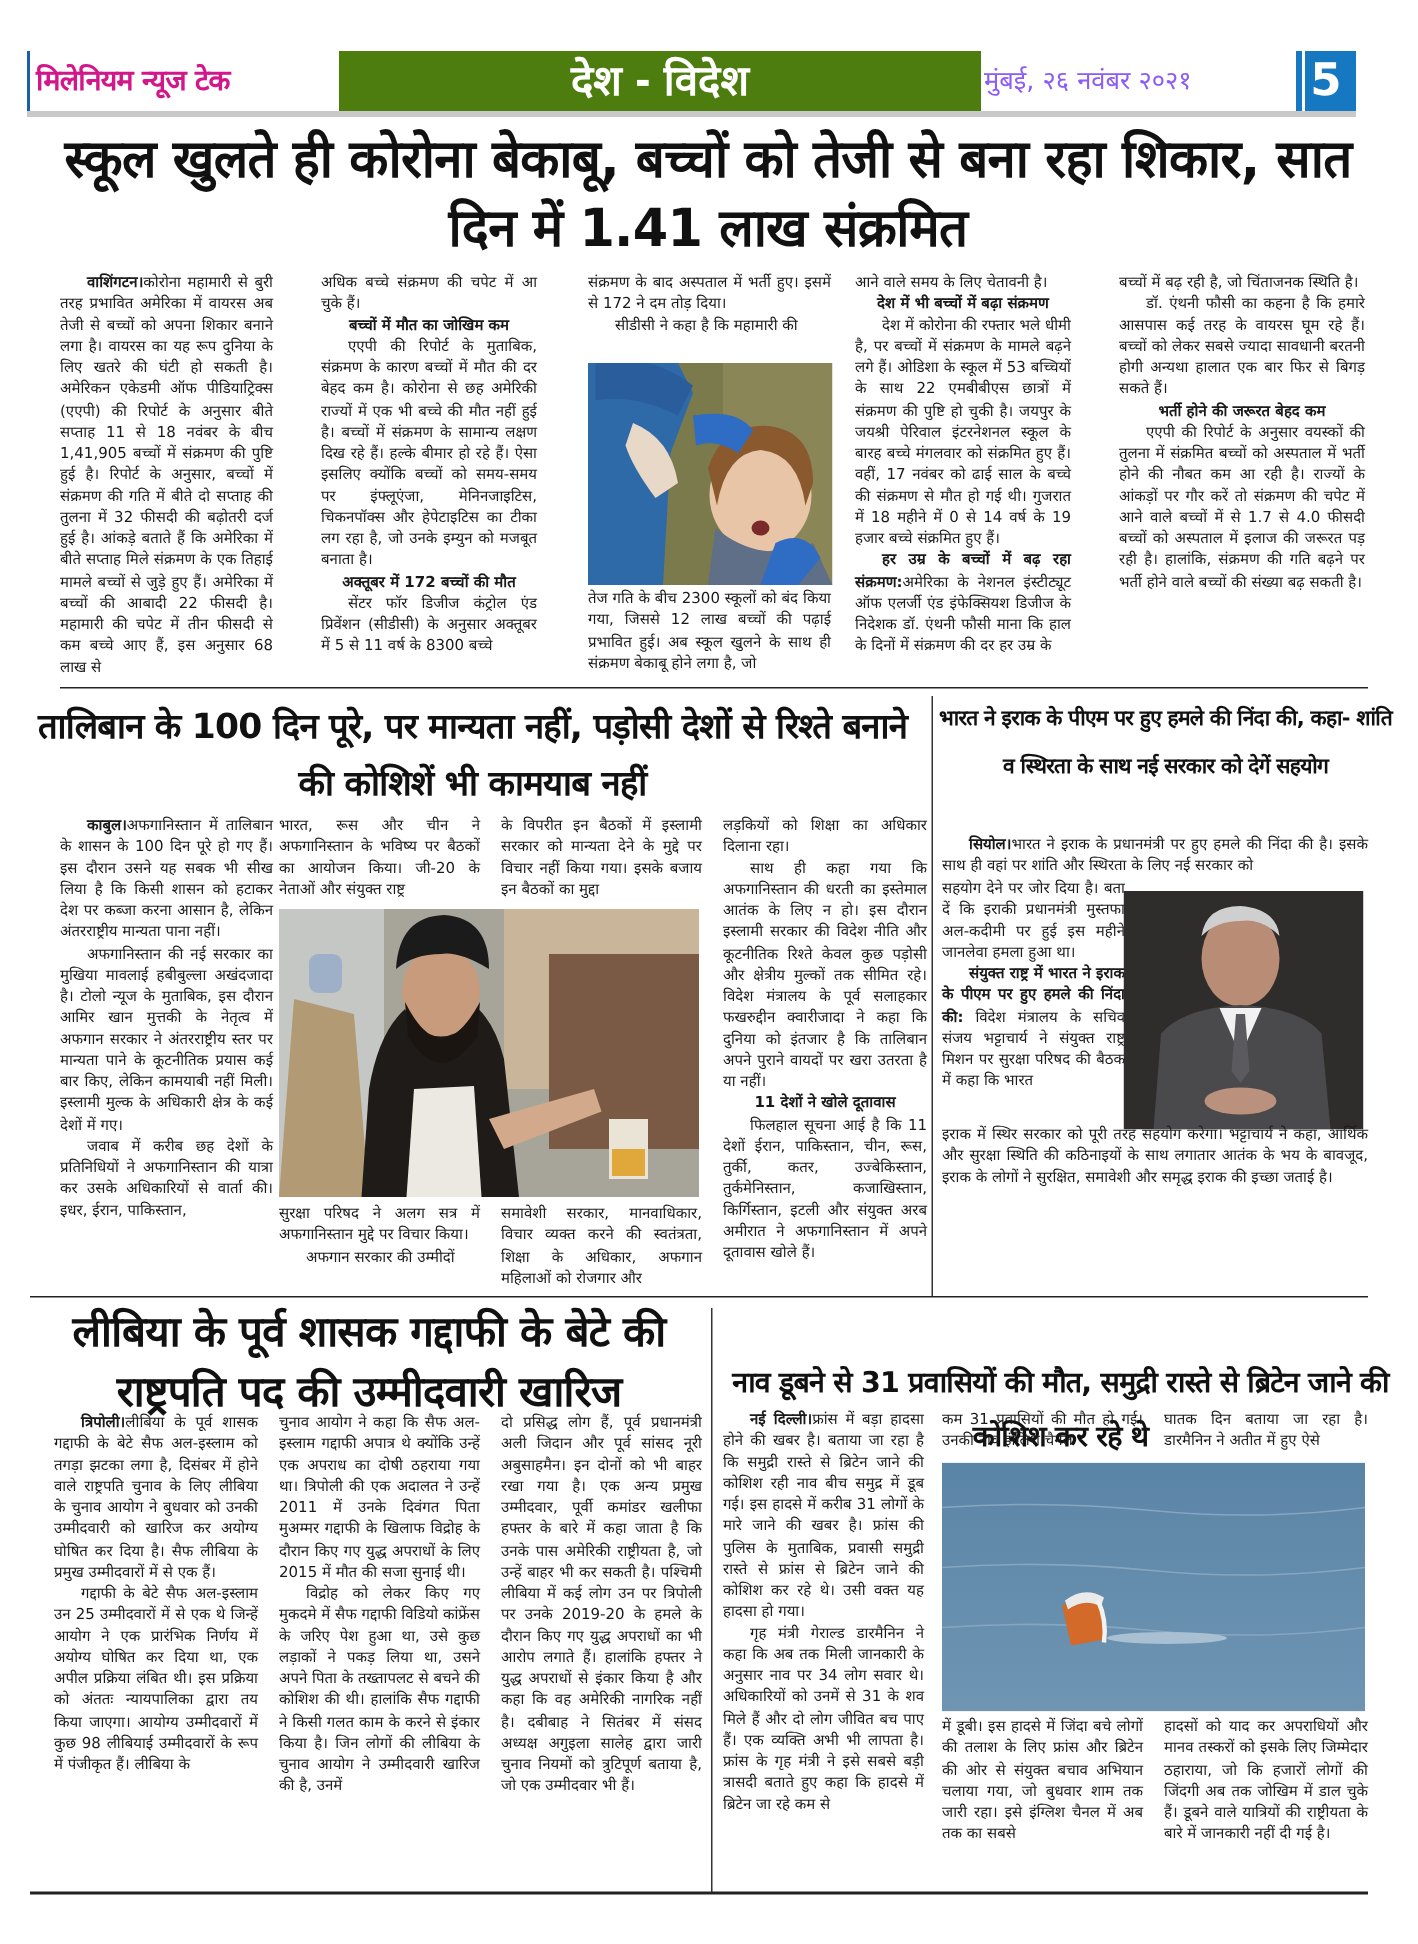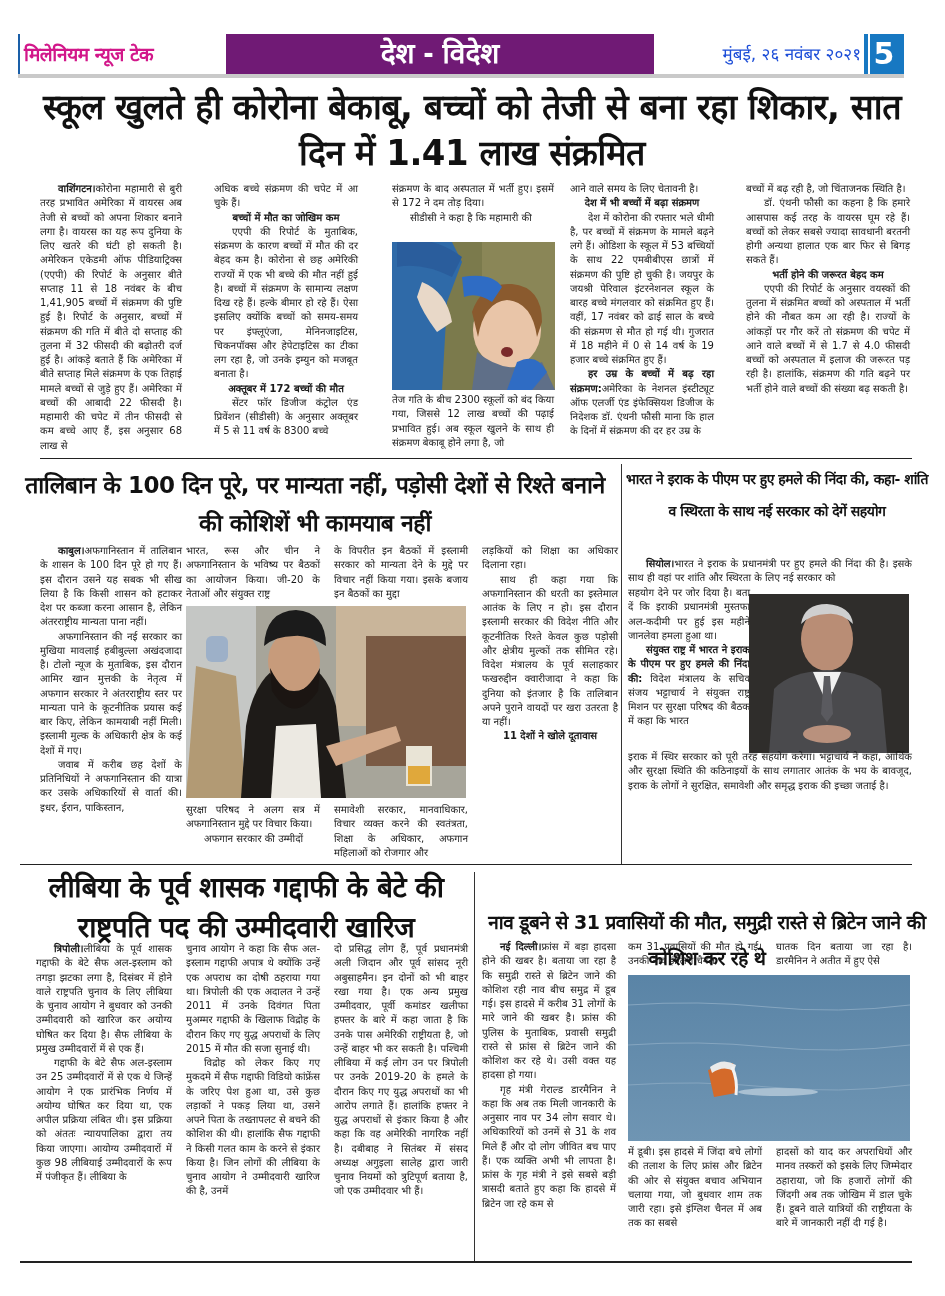--- a/index.html
+++ b/index.html
@@ -1,21 +1,21 @@
 <!DOCTYPE html>
 <html><head>
 <meta charset="utf-8">
 <style>
   html, body { margin:0; padding:0; background:#ffffff; }
   body { width:945px; height:1296px; position:relative; overflow:hidden; font-family:"DejaVu Sans", sans-serif; color:#111; }
   .abs { position:absolute; }
   .mast-left { left:18px; top:34px; width:100px; height:40px; border-left:2px solid #1a5fa8; }
   .brand { left:24px; top:34px; width:200px; height:40px; color:#d2178a; font-weight:bold; font-size:19px; line-height:40px; font-family:"DejaVu Sans", sans-serif; letter-spacing:-0.5px; }
-  .section { left:226px; top:34px; width:428px; height:40px; background:#701a75; color:#fff; font-weight:bold; font-size:28px; line-height:40px; text-align:center; font-family:"DejaVu Sans Condensed","DejaVu Sans", sans-serif; }
-  .dateline { left:656px; top:34px; width:205px; height:40px; font-size:17px; line-height:40px; text-align:right; color:#1d4ed8; }
+  .section { left:226px; top:34px; width:428px; height:40px; background:#4d7c0f; color:#fff; font-weight:bold; font-size:28px; line-height:40px; text-align:center; font-family:"DejaVu Sans Condensed","DejaVu Sans", sans-serif; }
+  .dateline { left:656px; top:34px; width:205px; height:40px; font-size:17px; line-height:40px; text-align:left; color:#8b5cf6; }
   .pagenum { left:864px; top:34px; width:40px; height:40px; background:#1778c2; color:#fff; font-weight:bold; font-size:30px; line-height:40px; text-align:center; }
   .pagenum::before { content:""; position:absolute; left:4px; top:0; width:2px; height:40px; background:#fff; }
   .mast-rule { left:18px; top:74px; width:886px; height:4px; background:#c9c9c9; }
   
   .hl { font-weight:bold; text-align:center; color:#111; font-family:"DejaVu Sans", sans-serif; letter-spacing:-0.5px; }
   .hl-main { left:20px; top:84px; width:904px; font-size:35px; line-height:46px; transform:scaleX(0.97); }
   .hl-2 { left:20px; top:466px; width:590px; font-size:23px; line-height:38px; }
   .hl-3 { left:622px; top:463px; width:310px; font-size:14px; line-height:32px; }
   .hl-4 { left:26px; top:868px; width:440px; font-size:28px; line-height:40px; }
   .hl-5 { left:482px; top:904px; width:450px; font-size:19px; line-height:36px; }
@@ -122,20 +122,21 @@
 <div class="abs col" style="left:334px;top:544px;width:134px;">
   <p class="noind">के विपरीत इन बैठकों में इस्लामी सरकार को मान्यता देने के मुद्दे पर विचार नहीं किया गया। इसके बजाय इन बैठकों का मुद्दा</p>
 </div>
 <div class="abs col" style="left:334px;top:803px;width:134px;">
   <p class="noind">समावेशी सरकार, मानवाधिकार, विचार व्यक्त करने की स्वतंत्रता, शिक्षा के अधिकार, अफगान महिलाओं को रोजगार और</p>
 </div>
 <div class="abs col" style="left:482px;top:544px;width:136px;">
   <p class="noind">लड़कियों को शिक्षा का अधिकार दिलाना रहा।</p>
   <p>साथ ही कहा गया कि अफगानिस्तान की धरती का इस्तेमाल आतंक के लिए न हो। इस दौरान इस्लामी सरकार की विदेश नीति और कूटनीतिक रिश्ते केवल कुछ पड़ोसी और क्षेत्रीय मुल्कों तक सीमित रहे। विदेश मंत्रालय के पूर्व सलाहकार फखरुद्दीन क्वारीजादा ने कहा कि दुनिया को इंतजार है कि तालिबान अपने पुराने वायदों पर खरा उतरता है या नहीं।</p>
   <p class="sub">11 देशों ने खोले दूतावास</p>
+  <p>फिलहाल सूचना आई है कि 11 देशों ईरान, पाकिस्तान, चीन, रूस, तुर्की, कतर, उज्बेकिस्तान, तुर्कमेनिस्तान, कजाखिस्तान, किर्गिस्तान, इटली और संयुक्त अरब अमीरात ने अफगानिस्तान में अपने दूतावास खोले हैं।</p>
 </div>
 
 <div class="abs rule-v" style="left:621px;top:464px;height:400px;"></div>
 
 <div class="abs hl hl-3">भारत ने इराक के पीएम पर हुए हमले की निंदा की, कहा- शांति व स्थिरता के साथ नई सरकार को देगें सहयोग</div>
 <div class="abs col" style="left:628px;top:557px;width:284px;">
   <p><b>सियोल।</b><span>भारत ने इराक के प्रधानमंत्री पर हुए हमले की निंदा की है। इसके साथ ही वहां पर शांति और स्थिरता के लिए नई सरकार को</span></p>
 </div>
 <div class="abs col" style="left:628px;top:586px;width:122px;">
   <p class="noind">सहयोग देने पर जोर दिया है। बता दें कि इराकी प्रधानमंत्री मुस्तफा अल-कदीमी पर हुई इस महीने जानलेवा हमला हुआ था।</p>

